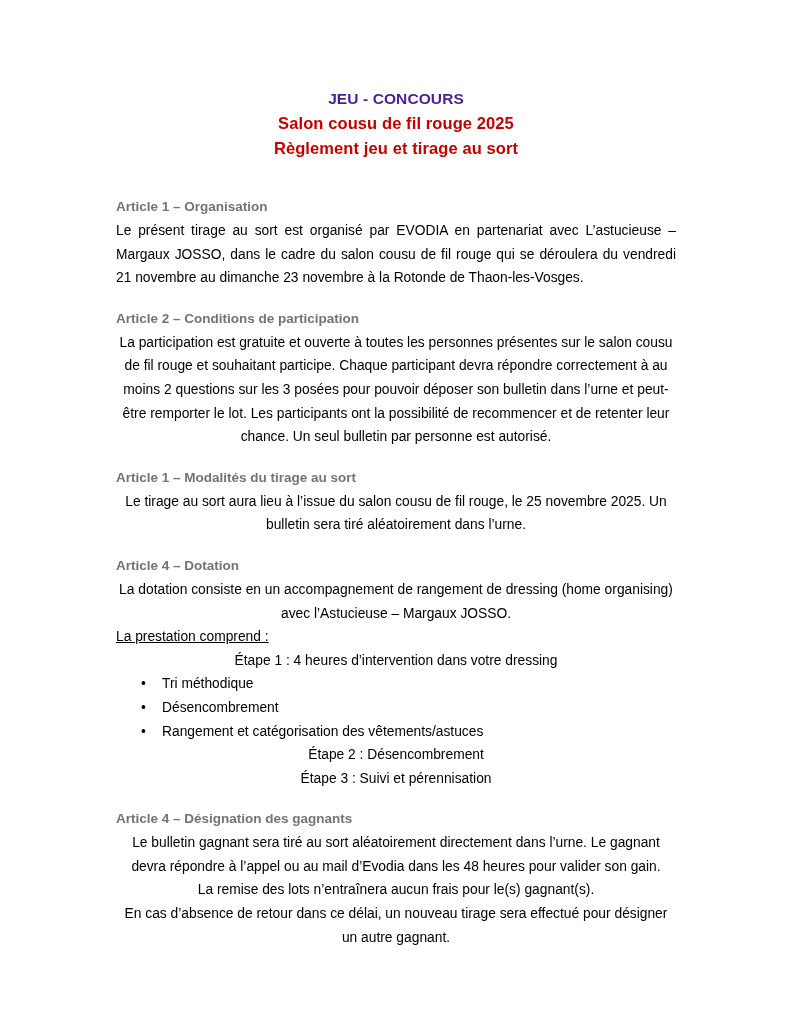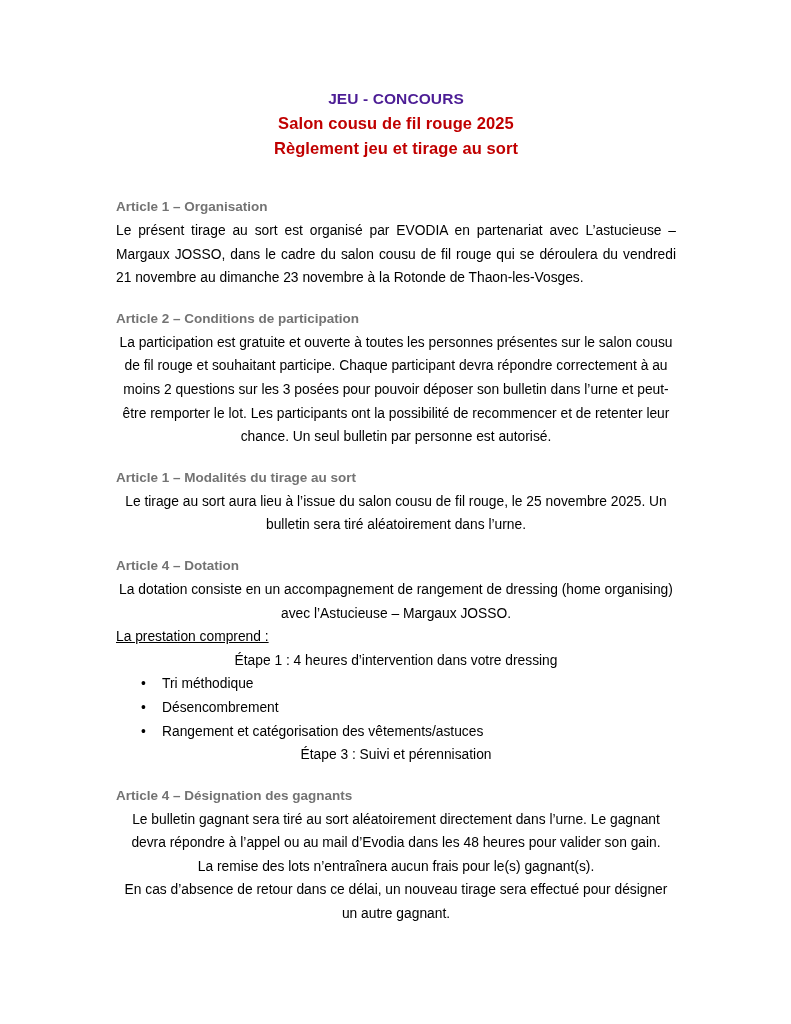--- a/index.html
+++ b/index.html
@@ -142,20 +142,21 @@
         </li>
         <li>
           <span class="dot">•</span>
           <span>Désencombrement</span>
         </li>
         <li>
           <span class="dot">•</span>
           <span>Rangement et catégorisation des vêtements/astuces</span>
         </li>
       </ul>
+      <p class="para">Étape 2 : Désencombrement</p>
       <p class="para">Étape 3 : Suivi et pérennisation</p>
     </div>
 
     <div class="article">
       <div class="article-heading">Article 4 – Désignation des gagnants</div>
       <p class="para">Le bulletin gagnant sera tiré au sort aléatoirement directement dans l’urne.  Le gagnant devra répondre à l’appel ou au mail d’Evodia dans les 48 heures pour valider son gain.</p>
       <p class="para">La remise des lots n’entraînera aucun frais pour le(s) gagnant(s).</p>
       <p class="para">En cas d’absence de retour dans ce délai, un nouveau tirage sera effectué pour désigner un autre gagnant.</p>
     </div>
 

